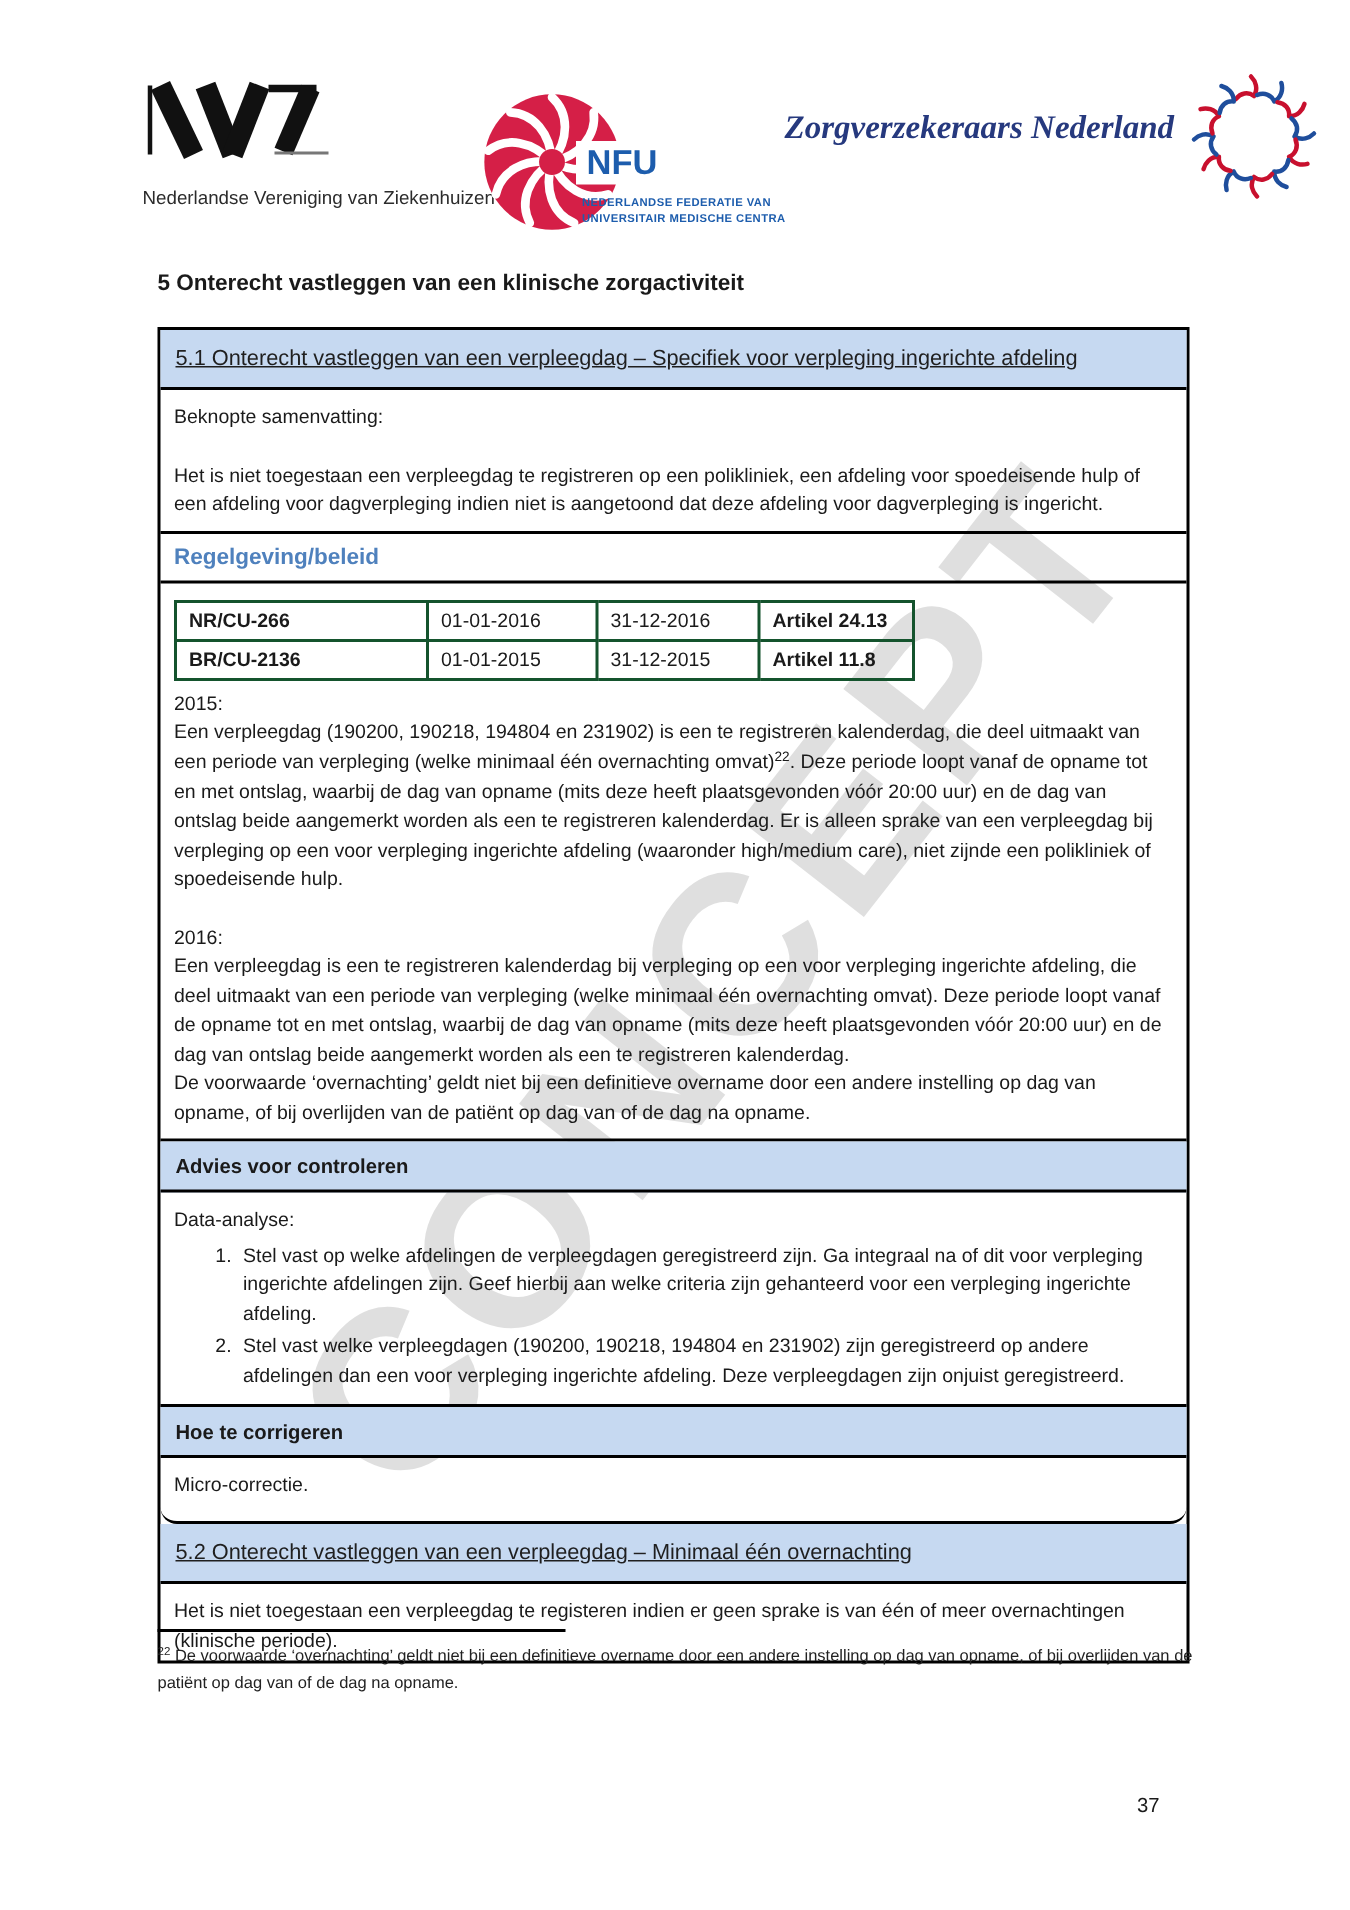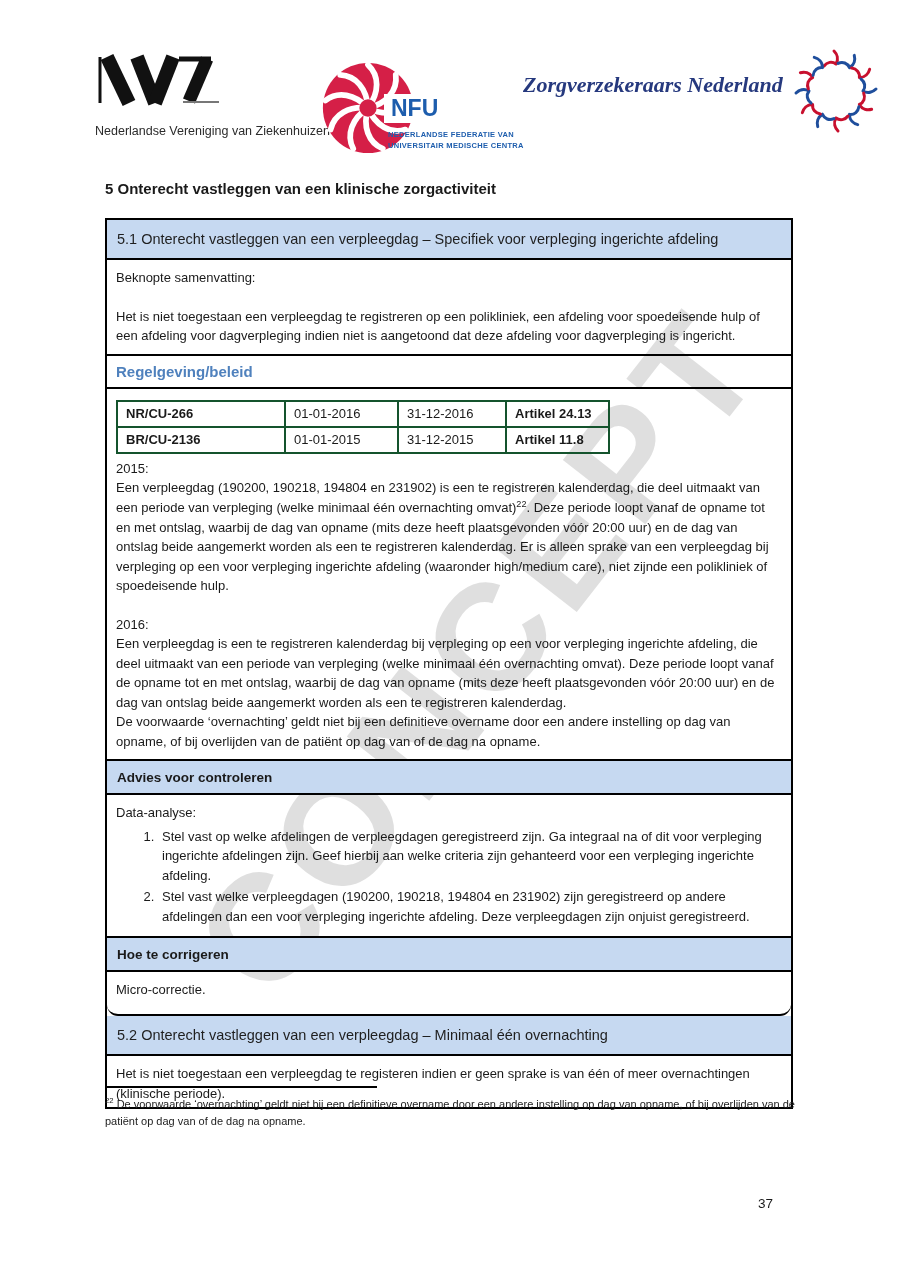--- a/index.html
+++ b/index.html
@@ -22,21 +22,21 @@
            font-size:22px;color:#26397e;white-space:nowrap;}
   .zn-emblem{position:absolute;left:793px;top:48px;z-index:1;}
   
   .h5{position:absolute;left:105px;top:180px;width:690px;font-size:15px;font-weight:bold;z-index:1;}
   
   .doc{position:absolute;left:105px;top:218px;width:688px;border:2px solid #000;z-index:1;
        background:transparent;box-sizing:border-box;}
   .cell{border-bottom:2px solid #000;background:transparent;box-sizing:border-box;}
   .cell:last-child{border-bottom:none;}
   .bluebar{background:#c6d9f1;}
-  .row-title{padding:8px 10px;font-size:14.5px;line-height:1.55;color:#1f1f1f;}
+  .row-title{padding:8px 10px;font-size:14.5px;line-height:1.55;color:#1f1f1f;text-decoration:underline;}
   .row-head-bold{padding:9px 10px 8px;font-size:13.5px;font-weight:bold;min-height:18px;}
   .row-body{padding:8px 9px;font-size:13px;line-height:1.5;}
   .p{margin:0;}
   .gap{height:19px;}
   .reg-head{padding:7px 9px;font-size:15px;font-weight:bold;color:#4f81bd;}
   .reg-table{border-collapse:collapse;margin:3px 0 5px 0;}
   .reg-table td{border:2px solid #14532d;padding:2px 8px;font-size:13px;height:20px;background:transparent;}
   .reg-table td.c1{width:150px;font-weight:bold;}
   .reg-table td.c2{width:95px;}
   .reg-table td.c3{width:90px;}

